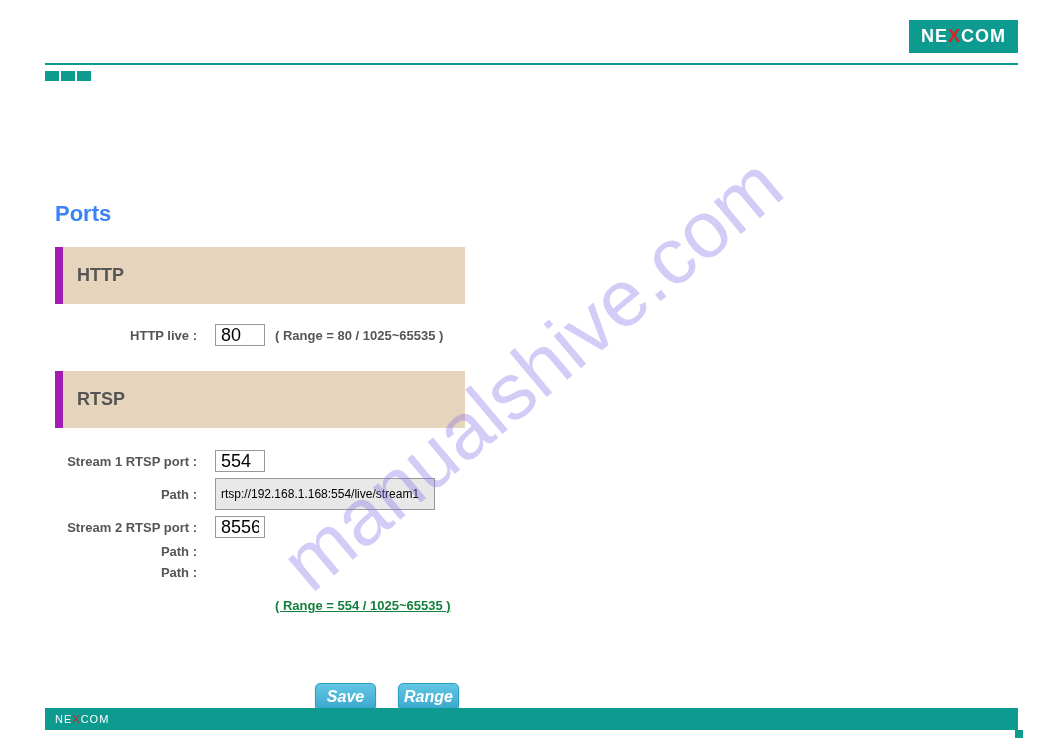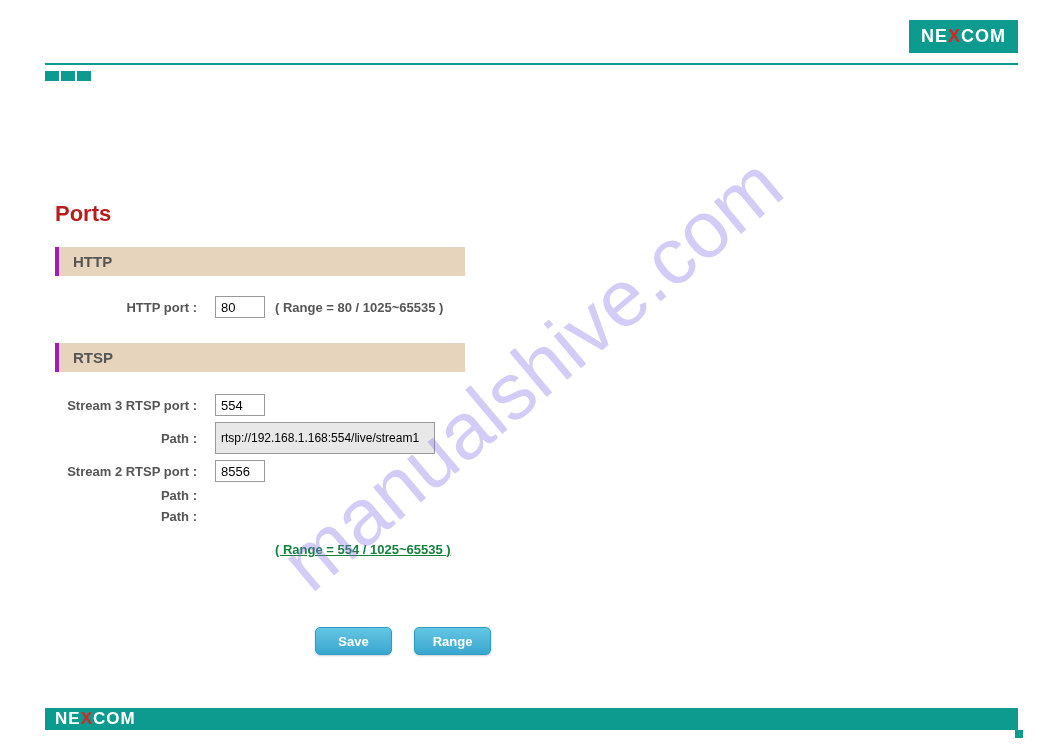--- a/index.html
+++ b/index.html
@@ -42,36 +42,36 @@
       display: flex;
       gap: 2px;
       margin-top: 6px;
       margin-left: 0;
     }
     .sq { width: 14px; height: 10px; background: #0d9a8f; }
     .content {
       padding: 120px 55px 0 55px;
     }
     .page-title {
-      color: #b91c1c;
+      color: #3b82f6;
       font-size: 22px;
       font-weight: bold;
       margin-bottom: 20px;
     }
     .section {
       width: 410px;
       margin-bottom: 10px;
     }
     .section-header {
       background: #e6d5bc;
-      padding: 6px 14px;
+      padding: 18px 14px;
       color: #555;
       font-weight: bold;
-      font-size: 15px;
-      border-left: 4px solid #a21caf;
+      font-size: 18px;
+      border-left: 8px solid #a21caf;
     }
     .row {
       display: flex;
       align-items: center;
       padding: 10px 0 0 0;
     }
     .row-alt {
       display: flex;
       align-items: center;
       padding: 6px 0 0 0;
@@ -82,21 +82,21 @@
       font-size: 13px;
       font-weight: bold;
       color: #555;
       padding-right: 18px;
     }
     .input-short {
       width: 50px;
       height: 22px;
       border: 1px solid #999;
       padding: 2px 5px;
-      font-size: 13px;
+      font-size: 18px;
     }
     .input-long {
       width: 220px;
       height: 22px;
       border: 1px solid #999;
       background: #e8e8e8;
       padding: 15px 5px;
       font-size: 12px;
       color: #000;
     }
@@ -106,48 +106,49 @@
       font-weight: bold;
       margin-left: 10px;
     }
     .button-row {
       margin-top: 70px;
       padding-left: 260px;
       display: flex;
       gap: 22px;
     }
     .btn {
-      width: 77px;
+      width: 61px;
       height: 28px;
       border: 1px solid #2a9fc5;
       border-radius: 5px;
       background: linear-gradient(#63c6e4, #3aa6ce);
       color: #fff;
-      font-size: 13px;
+      font-size: 16px;
       font-weight: bold;
       cursor: pointer;
       box-shadow: 0 1px 2px rgba(0,0,0,0.2);
+      font-style: italic;
     }
     .footer {
       position: absolute;
       bottom: 18px;
       left: 45px;
       right: 45px;
     }
     .footer-bar {
       background: #0d9a8f;
       height: 22px;
       display: flex;
       align-items: center;
       padding: 0 10px;
     }
     .footer-logo {
       color: #fff;
-      font-weight: bold;
-      font-size: 17px;
+      font-weight: normal;
+      font-size: 11px;
       letter-spacing: 1px;
     }
     .footer-logo .x { color: #d22; }
     .footer-squares {
       position: absolute;
       right: -5px;
       bottom: -8px;
     }
     .fsq-group { position: relative; width: 20px; height: 20px; }
     .fsq1 { position: absolute; width: 10px; height: 10px; background: #0d9a8f; top: 0; left: 0; }
@@ -181,31 +182,31 @@
 </div>
 
 <div class="watermark">manualshive.com</div>
 
 <div class="content">
   <div class="page-title">Ports</div>
 
   <div class="section">
     <div class="section-header">HTTP</div>
     <div class="row" style="padding-top:20px; padding-bottom:15px;">
-      <div class="label">HTTP port :</div>
+      <div class="label">HTTP live :</div>
       <input class="input-short" value="80" style="">
       <span class="hint">( Range = 80 / 1025~65535 )</span>
     </div>
   </div>
 
   <div class="section">
     <div class="section-header">RTSP</div>
 
     <div class="row" style="padding-top:22px;">
-      <div class="label">Stream 3 RTSP port :</div>
+      <div class="label">Stream 1 RTSP port :</div>
       <input class="input-short" value="554" style="">
     </div>
     <div class="row-alt">
       <div class="label">Path :</div>
       <input class="input-long" readonly="" value="rtsp://192.168.1.168:554/live/stream1" style="">
     </div>
 
     <div class="row-alt">
       <div class="label">Stream 2 RTSP port :</div>
       <input class="input-short" value="8556" style="">

